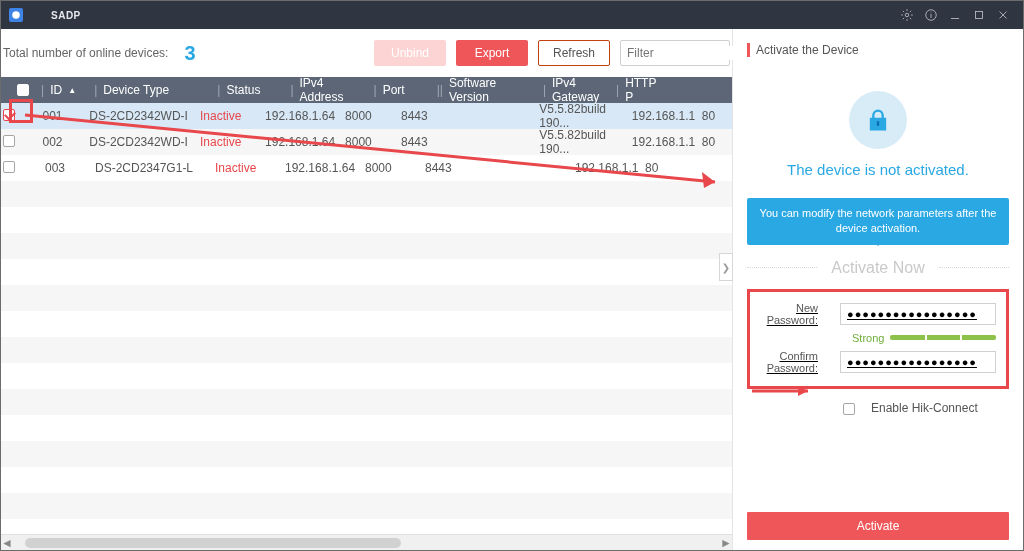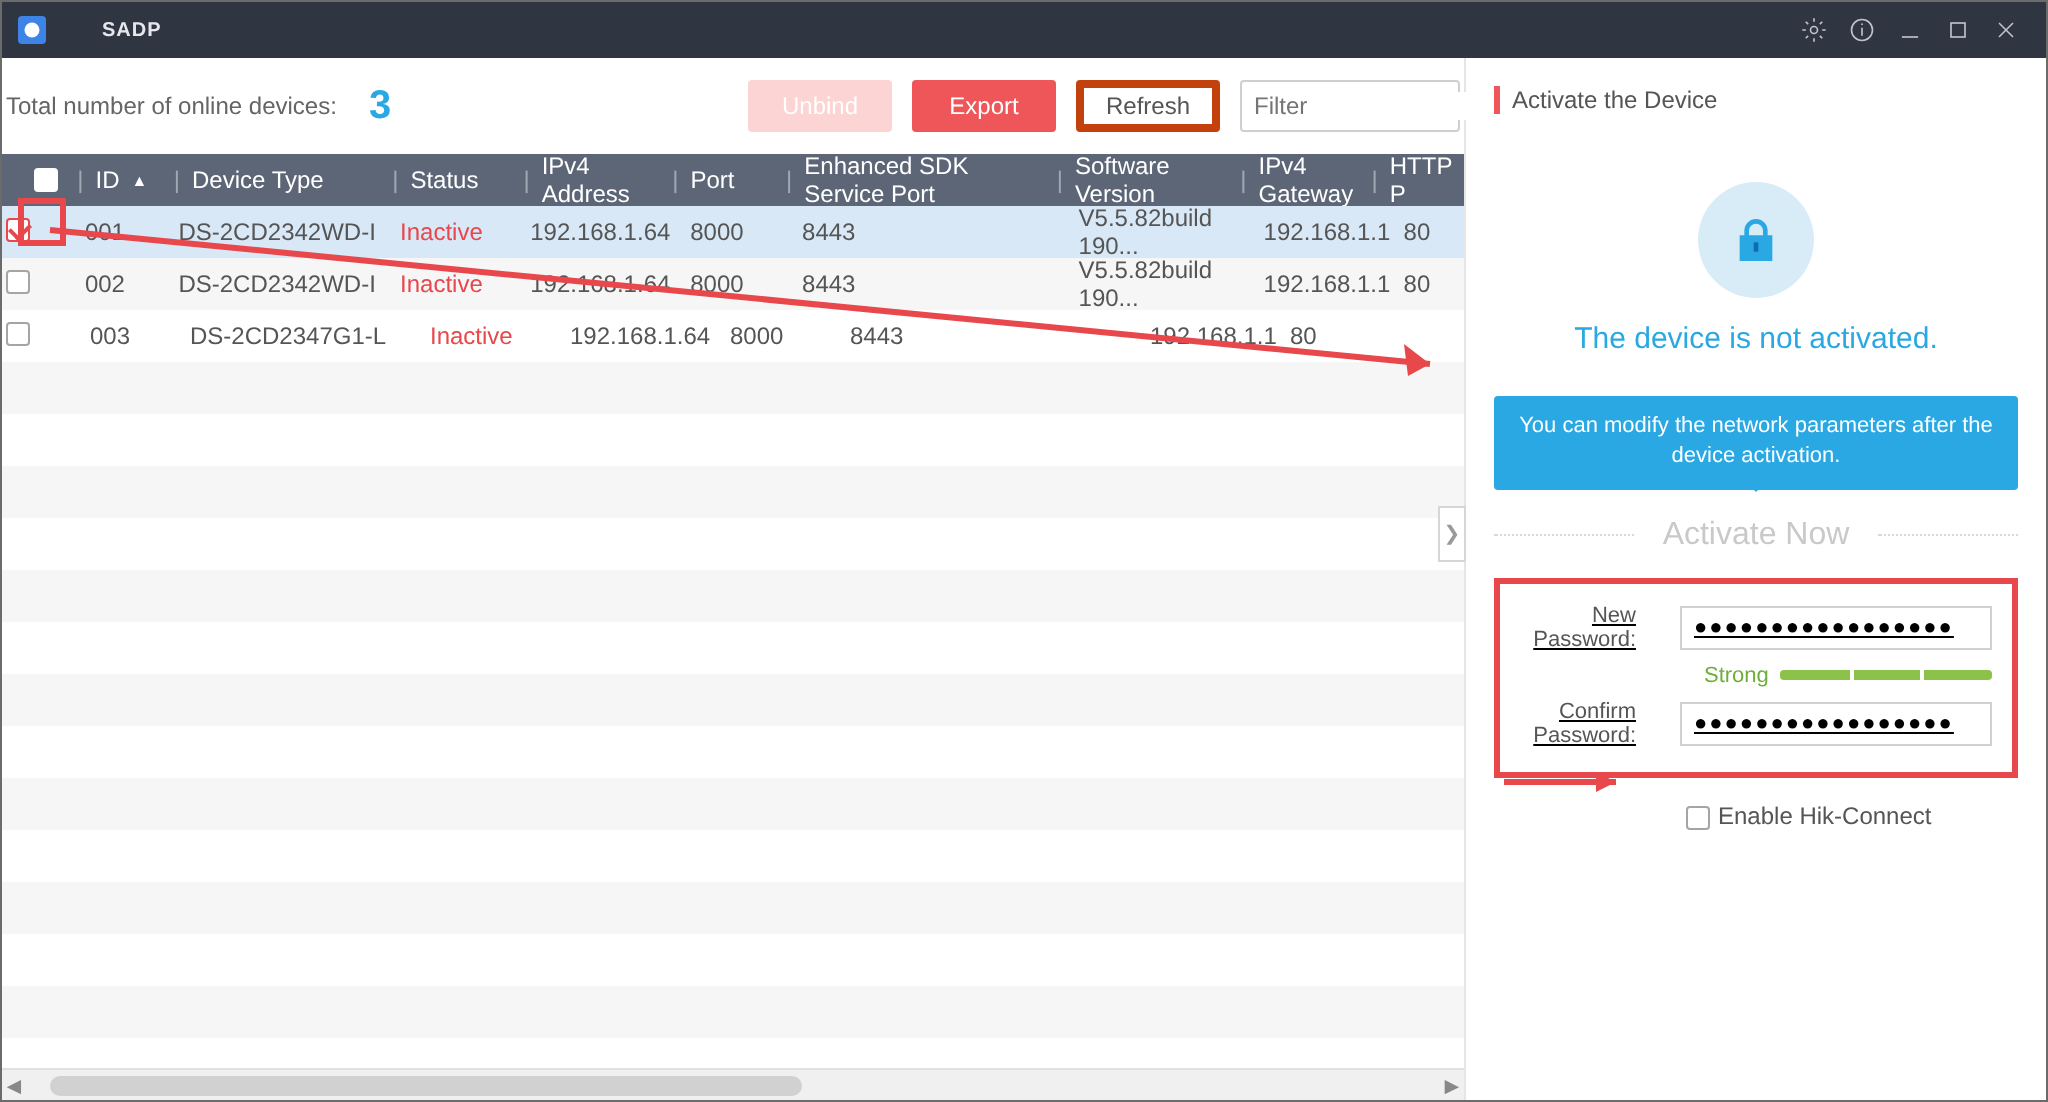--- a/index.html
+++ b/index.html
@@ -14,21 +14,21 @@
 
   .body{flex:1;display:flex;min-height:0;}
   .left{flex:1;display:flex;flex-direction:column;min-width:0;border-right:1px solid #e5e5e5;}
   .toolbar{height:48px;display:flex;align-items:center;padding:0 2px;gap:10px;}
   .toolbar .count-label{color:#656565;font-size:12px;}
   .toolbar .count-num{color:#2aa8e3;font-size:20px;font-weight:600;margin-left:6px;}
   .toolbar .spacer{flex:1;}
   .btn{height:26px;min-width:72px;border-radius:2px;display:flex;align-items:center;justify-content:center;cursor:pointer;font-size:12px;}
   .btn-unbind{background:#fbd4d3;color:#fff;}
   .btn-export{background:#ef5659;color:#fff;}
-  .btn-refresh{background:#fff;color:#555;border:4px solid #c2410c;}
+  .btn-refresh{background:#fff;color:#555;border:1px solid #c2410c;}
   .filter{height:26px;width:110px;border:1px solid #cfcfcf;border-radius:2px;display:flex;align-items:center;padding:0 6px;color:#9a9a9a;}
   .filter input{border:none;outline:none;flex:1;font-size:12px;color:#333;}
   .filter svg{width:14px;height:14px;stroke:#9a9a9a;fill:none;stroke-width:1.5;}
 
   .grid{flex:1;display:flex;flex-direction:column;min-height:0;position:relative;}
   .ghead{height:26px;background:#5c6676;color:#fff;display:flex;align-items:center;padding-left:10px;font-size:12px;}
   .ghead .hcell{display:flex;align-items:center;gap:6px;padding:0 6px;}
   .hsep{color:#9fa7b3;}
   .gbody{flex:1;overflow:hidden;background:#fff;}
   .row{height:26px;display:flex;align-items:center;padding-left:2px;font-size:12px;color:#555;}
@@ -74,21 +74,21 @@
   .form{border:3px solid #e8474b;padding:10px 10px 12px 6px;display:flex;flex-direction:column;gap:6px;}
   .frow{display:flex;align-items:center;gap:22px;text-decoration:underline;}
   .frow label{width:90px;text-align:right;color:#555;font-size:11px;}
   .frow input{flex:1;height:22px;border:1px solid #d0d0d0;padding:0 6px;font-size:11px;letter-spacing:1px;}
   .strength{display:flex;align-items:center;gap:6px;padding-left:96px;}
   .strength .lab{color:#6fae3a;font-size:11px;}
   .strength .bar{flex:1;height:5px;background:#8cc24a;border-radius:2px;position:relative;}
   .strength .bar:before,.strength .bar:after{content:"";position:absolute;top:-1px;height:7px;width:2px;background:#fff;}
   .strength .bar:before{left:33%;}
   .strength .bar:after{left:66%;}
-  .hik-row{display:flex;align-items:flex-end;gap:4px;margin-left:96px;margin-top:2px;position:relative;color:#555;font-size:11px;}
+  .hik-row{display:flex;align-items:flex-end;gap:16px;margin-left:96px;margin-top:2px;position:relative;color:#555;font-size:11px;}
   .btn-activate{height:28px;background:#ef5659;color:#fff;display:flex;align-items:center;justify-content:center;cursor:pointer;border-radius:1px;margin-top:auto;font-size:12px;}
 
   
   .overlay{position:absolute;pointer-events:none;}
   .red-box{border:3px solid #e8474b;}
   svg.arrow path{stroke:#e8474b;stroke-width:3;fill:none;}
   svg.arrow polygon{fill:#e8474b;}
   .collapse-tab{position:absolute;right:-1px;top:176px;width:14px;height:28px;background:#fff;border:1px solid #d6d6d6;display:flex;align-items:center;justify-content:center;color:#9a9a9a;font-size:10px;}
 </style>
 </head>
@@ -166,21 +166,20 @@
             </div>
           <span class="hsep">|</span>
           <div class="hcell c2">Device Type</div>
           <span class="hsep">|</span>
           <div class="hcell c3">Status</div>
           <span class="hsep">|</span>
           <div class="hcell c4">IPv4 Address</div>
           <span class="hsep">|</span>
           <div class="hcell c5">Port</div>
           <span class="hsep">|</span>
-          <div class="hcell c6">Enhanced SDK Service Port</div>
           <span class="hsep">|</span>
           <div class="hcell c7">Software Version</div>
           <span class="hsep">|</span>
           <div class="hcell c8">IPv4 Gateway</div>
           <span class="hsep">|</span>
           <div class="hcell c9">HTTP P</div>
         </div>
         <div class="gbody" id="gbody">
             <div class="row sel">
               <div class="c0"><span class="cbox checked"></span></div>
@@ -276,20 +275,21 @@
           <label>Confirm Password:</label>
           <input type="text" value="●●●●●●●●●●●●●●●●●" style="">
         </div>
       </div>
 
       <div class="hik-row">
         <span class="cbox"></span>
         <span>Enable Hik-Connect</span>
       </div>
 
+      <div class="btn-activate">Activate</div>
     </div>
   </div>
 </div>
 
 <div class="overlay red-box" style="left:9px;top:99px;width:24px;height:24px"></div>
 <svg class="overlay arrow" style="left:20px;top:110px;width:710px;height:80px">
   <path d="M5 5 L695 72"></path>
     <polygon points="695,72 682,62 684,78"></polygon>
 </svg>
 <svg class="overlay arrow" style="left:750px;top:384px;width:70px;height:14px">

